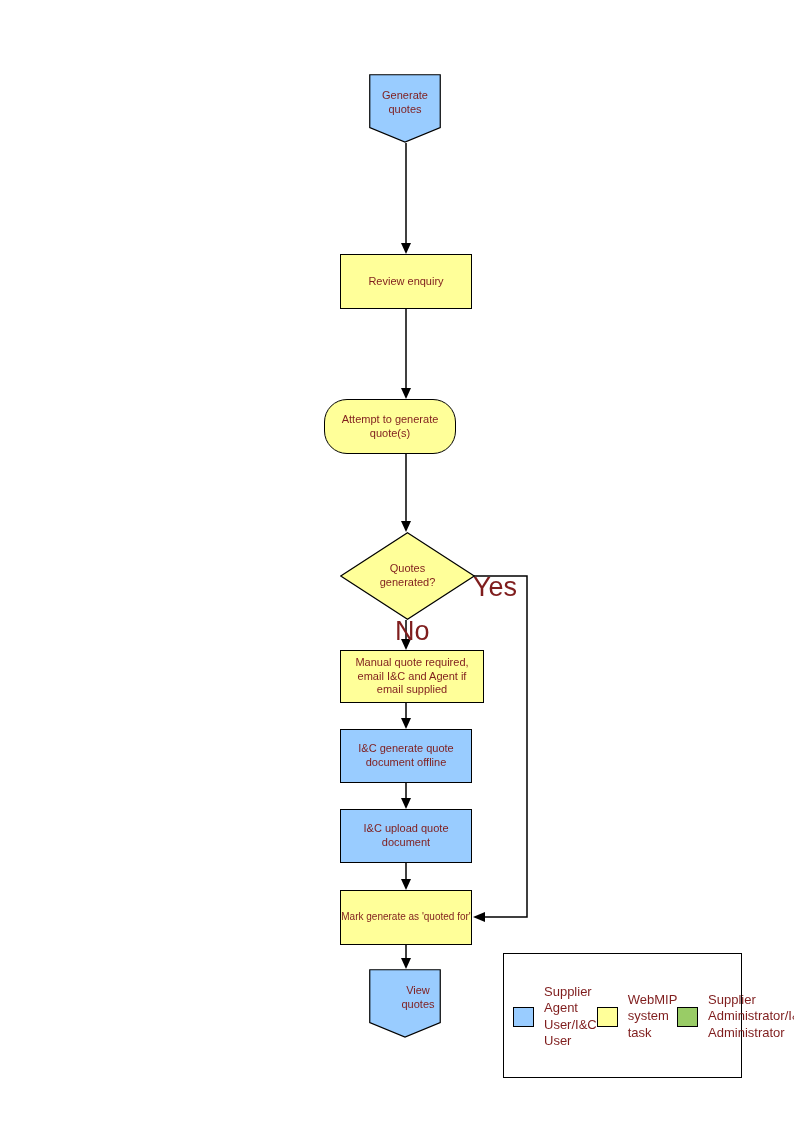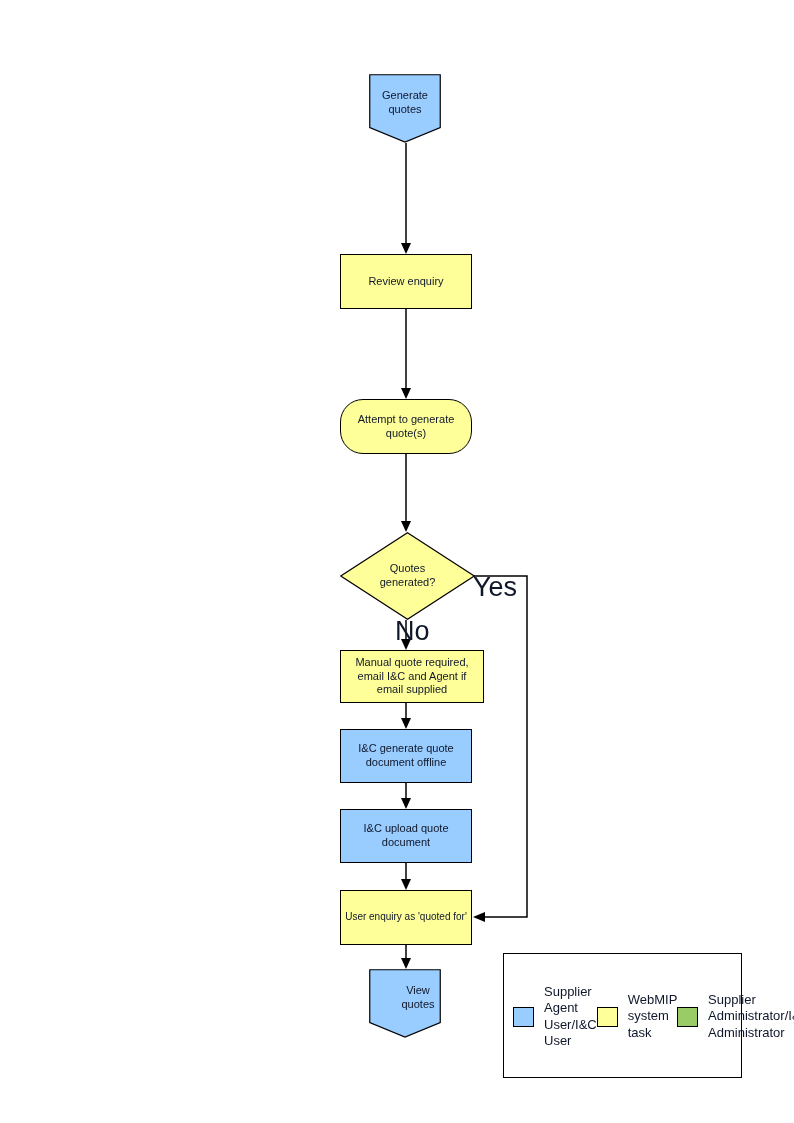--- a/index.html
+++ b/index.html
@@ -2,21 +2,21 @@
 <html><head>
 <meta charset="utf-8">
 <style>
   html, body { margin: 0; padding: 0; background: #ffffff; }
   .canvas {
     position: relative;
     width: 794px;
     height: 1123px;
     background: #ffffff;
     font-family: "Liberation Sans", sans-serif;
-    color: #0f172a;
+    color: #7f1d1d;
     overflow: hidden;
   }
   .connector-layer {
     position: absolute;
     left: 0; top: 0;
     width: 794px; height: 1123px;
     pointer-events: none;
   }
   .node {
     position: absolute;
@@ -129,21 +129,21 @@
     <svg class="shape-svg" viewBox="0 0 72 69" preserveAspectRatio="none">
       <polygon points="0.75,0.75 71.25,0.75 71.25,53.5 36,68 0.75,53.5" stroke="#000" stroke-width="1.2" fill="#99CCFF"></polygon>
     </svg>
     <span class="node-label label-start">Generate quotes</span>
   </div>
 
   <div class="node rect" style="left: 340px; top: 254px; width: 132px; height: 55px; background-color: rgb(255, 255, 153);">
     <span class="node-label">Review enquiry</span>
   </div>
 
-  <div class="node rect" style="left: 340px; top: 399px; width: 132px; height: 55px; background-color: rgb(255, 255, 153); border-radius: 23px;">
+  <div class="node rect" style="left: 324px; top: 399px; width: 132px; height: 55px; background-color: rgb(255, 255, 153); border-radius: 23px;">
     <span class="node-label">Attempt to generate quote(s)</span>
   </div>
 
   <div class="node poly" style="left:340px; top:532px; width:135px; height:88px;">
     <svg class="shape-svg" viewBox="0 0 135 88" preserveAspectRatio="none">
       <polygon points="67.5,0.75 134.25,44 67.5,87.25 0.75,44" stroke="#000" stroke-width="1.2" fill="#FFFF99"></polygon>
     </svg>
     <span class="node-label" style="max-width:86px;">Quotes generated?</span>
   </div>
 
@@ -156,21 +156,21 @@
 
   <div class="node rect" style="left: 340px; top: 729px; width: 132px; height: 54px; background-color: rgb(153, 204, 255);">
     <span class="node-label">I&amp;C generate quote document offline</span>
   </div>
 
   <div class="node rect" style="left: 340px; top: 809px; width: 132px; height: 54px; background-color: rgb(153, 204, 255);">
     <span class="node-label">I&amp;C upload quote document</span>
   </div>
 
   <div class="node rect" style="left: 340px; top: 890px; width: 132px; height: 55px; background-color: rgb(255, 255, 153);">
-    <span class="node-label label-mark">User enquiry as 'quoted for'</span>
+    <span class="node-label label-mark">Mark generate as 'quoted for'</span>
   </div>
 
   <div class="node poly" style="left:369px; top:969px; width:72px; height:69px;padding-left:26px;">
     <svg class="shape-svg" viewBox="0 0 72 69" preserveAspectRatio="none">
       <polygon points="0.75,0.75 71.25,0.75 71.25,53.5 36,68 0.75,53.5" stroke="#000" stroke-width="1.2" fill="#99CCFF"></polygon>
     </svg>
     <span class="node-label label-end">View quotes</span>
   </div>
 
   <div class="legend">

